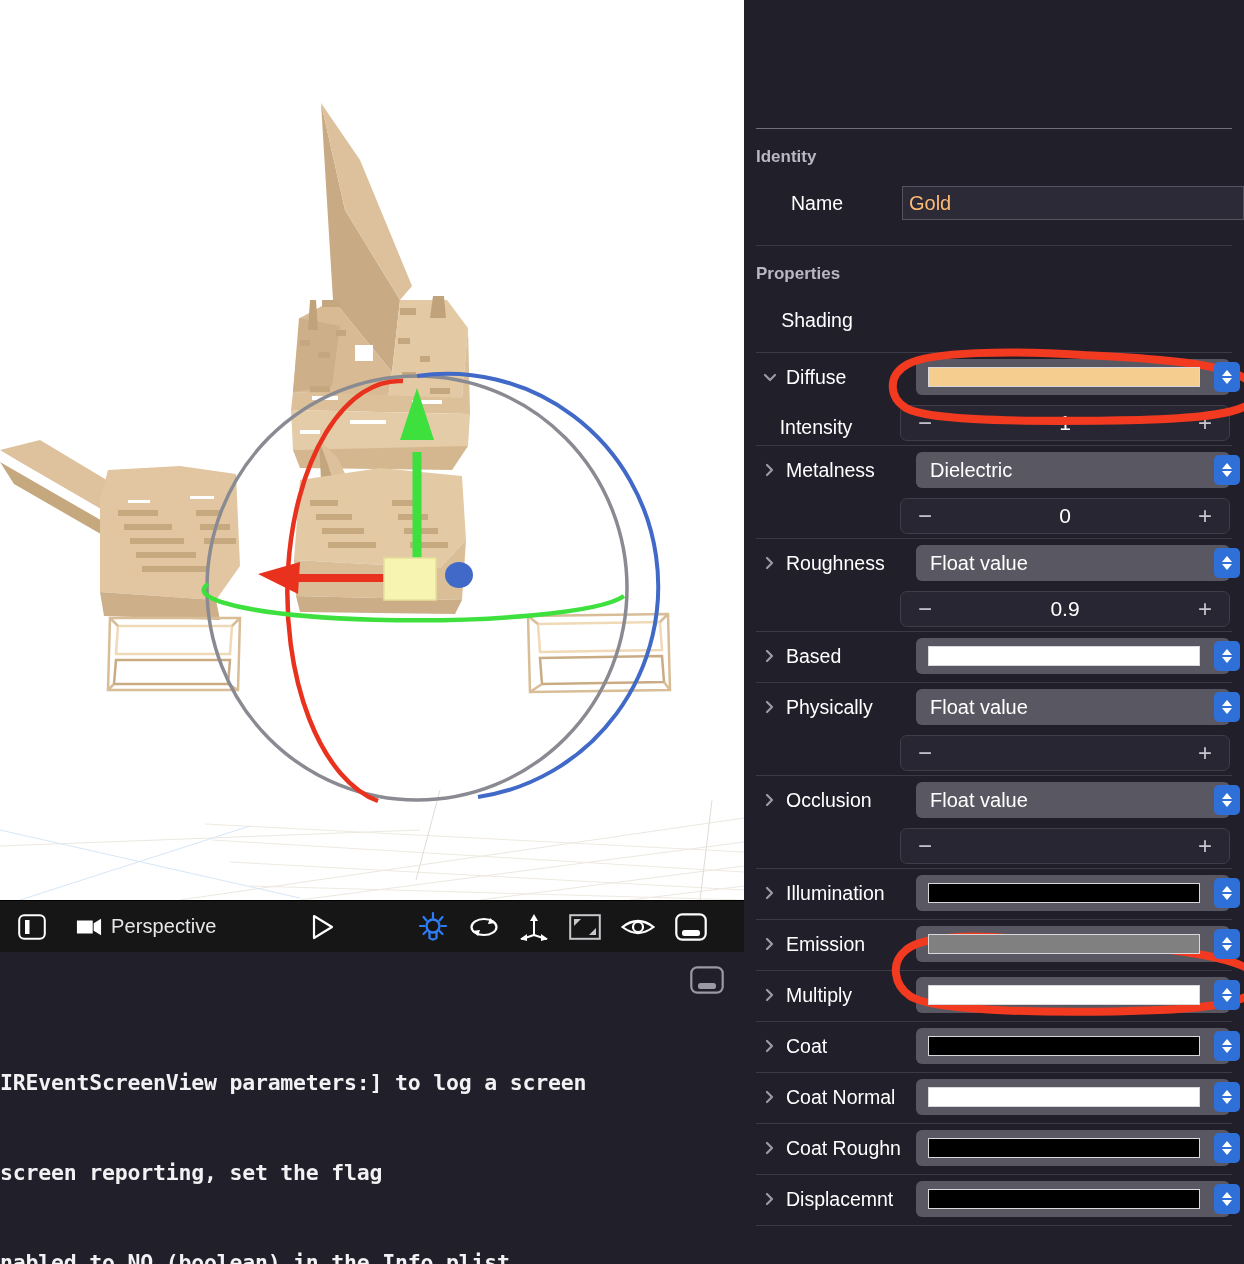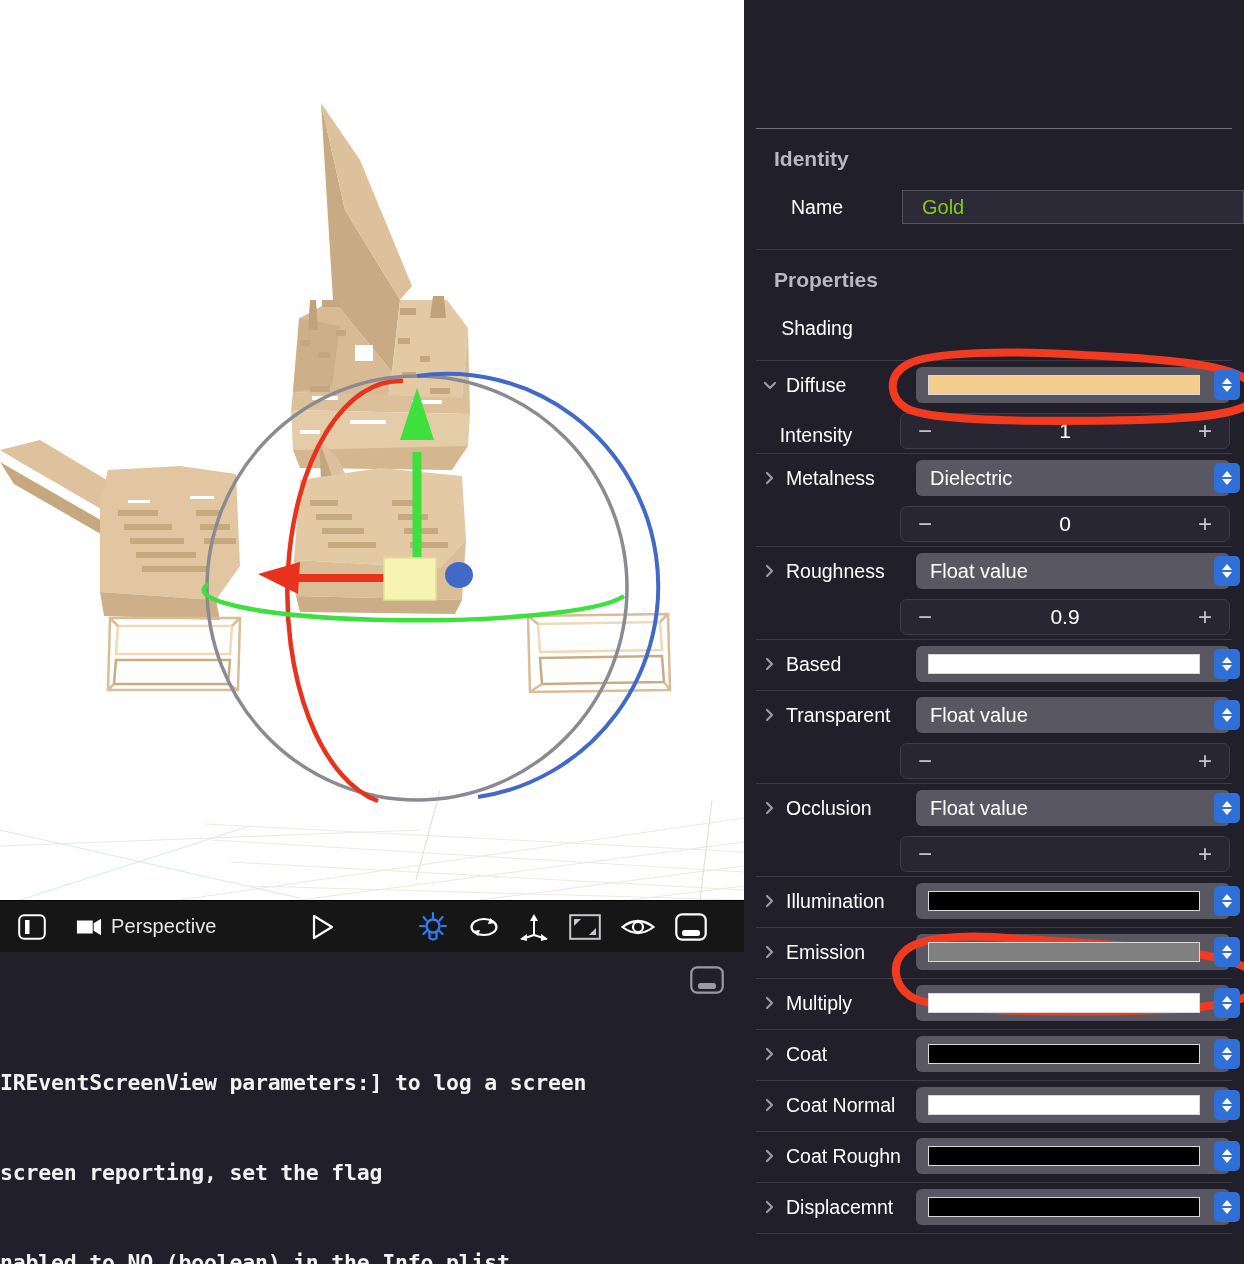--- a/index.html
+++ b/index.html
@@ -52,37 +52,36 @@
 
   
   #inspector {
     position: absolute; left: 744px; top: 0; width: 500px; height: 1264px;
     background: #211f2a; color: #fff; overflow: hidden;
   }
   .insp-rule { height: 1px; background: #6e6e78; margin: 0 12px; }
   .insp-rule.faint { background: #3b3a46; }
 
   .sec-head {
-    font-size: 21px; font-weight: bold; color: #b9b8c2;
+    font-size: 17px; font-weight: bold; color: #b9b8c2;
     padding: 18px 0 12px 12px;
-    margin-left: 18px;
   }
   .row { display: flex; align-items: center; height: 48px; }
   .row-label {
     color: #fff; font-size: 19.5px; text-align: right;
     white-space: nowrap;
   }
   .lbl-right { width: 158px; padding-right: 12px; text-align: center; }
 
   
   .name-field {
     flex: 1; height: 34px; background: #2b2a36;
     border: 1px solid #55535f; margin-right: 0px;
-    display: flex; align-items: center; padding-left: 19px;
-    font-size: 20px; color: #84cc16;
+    display: flex; align-items: center; padding-left: 6px;
+    font-size: 20px; color: #fdba74;
   }
 
   
   .popup {
     flex: 1; position: relative; height: 36px; margin-right: 14px;
     display: flex; align-items: center;
   }
   .popup-body {
     position: absolute; left: 0; right: 0; top: 0; bottom: 0;
     background: #595862; border-radius: 6px;
@@ -499,21 +498,21 @@
           <div style="height: 2px;"></div>
           <div class="insp-rule faint"></div>
         </div>
         <div>
           <div class="row">
             <div class="disc">
               <svg width="16" height="16" viewBox="0 0 16 16">
                 <polyline points="5,3 10,8 5,13" fill="none" stroke="#9b9aa6" stroke-width="2.2" stroke-linecap="round" stroke-linejoin="round"></polyline>
               </svg>
             </div>
-            <div class="prop-label">Transparent</div>
+            <div class="prop-label">Physically</div>
             <div class="popup">
               <div class="popup-body"></div>
               <div class="popup-text">Float value</div>
               <div class="stepper">
                 <svg width="16" height="20" viewBox="0 0 16 20">
                   <polygon points="8,3 13,9 3,9" fill="#fff"></polygon>
                   <polygon points="8,17 13,11 3,11" fill="#fff"></polygon>
                 </svg>
               </div>
             </div>

